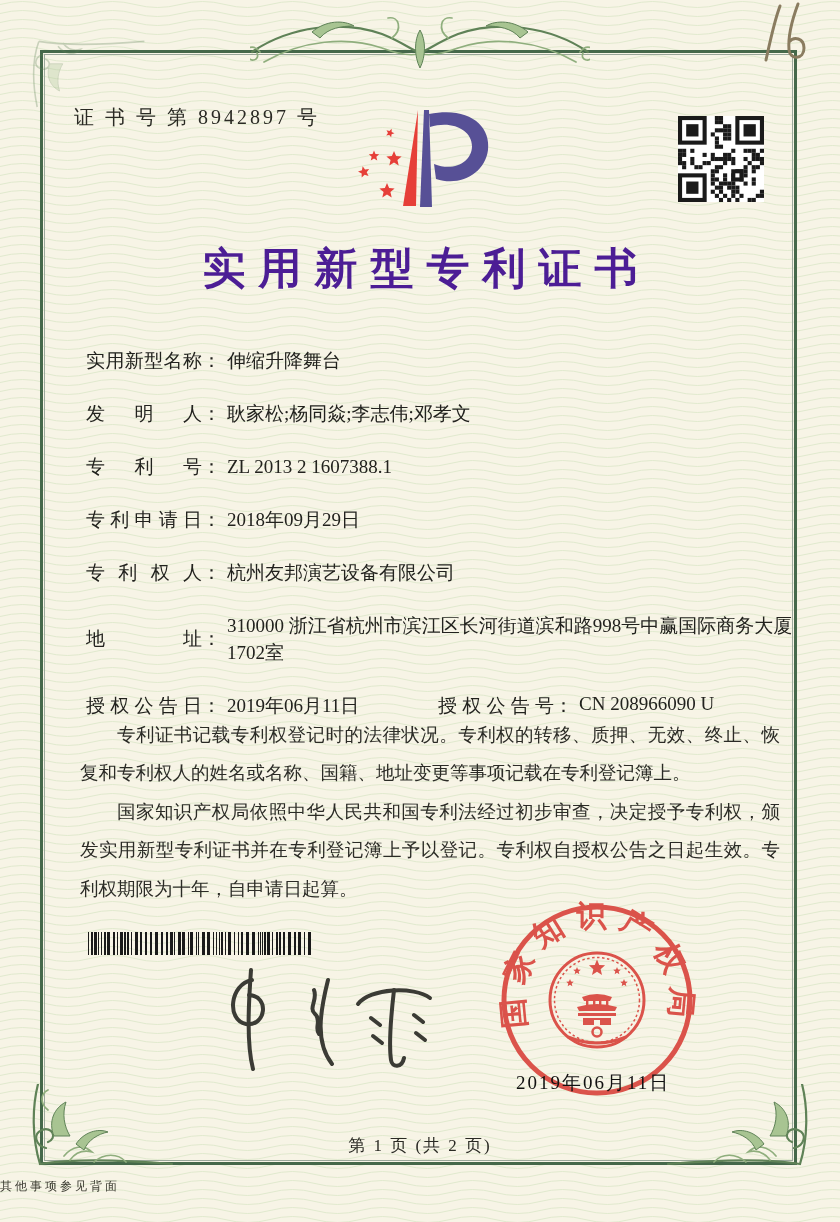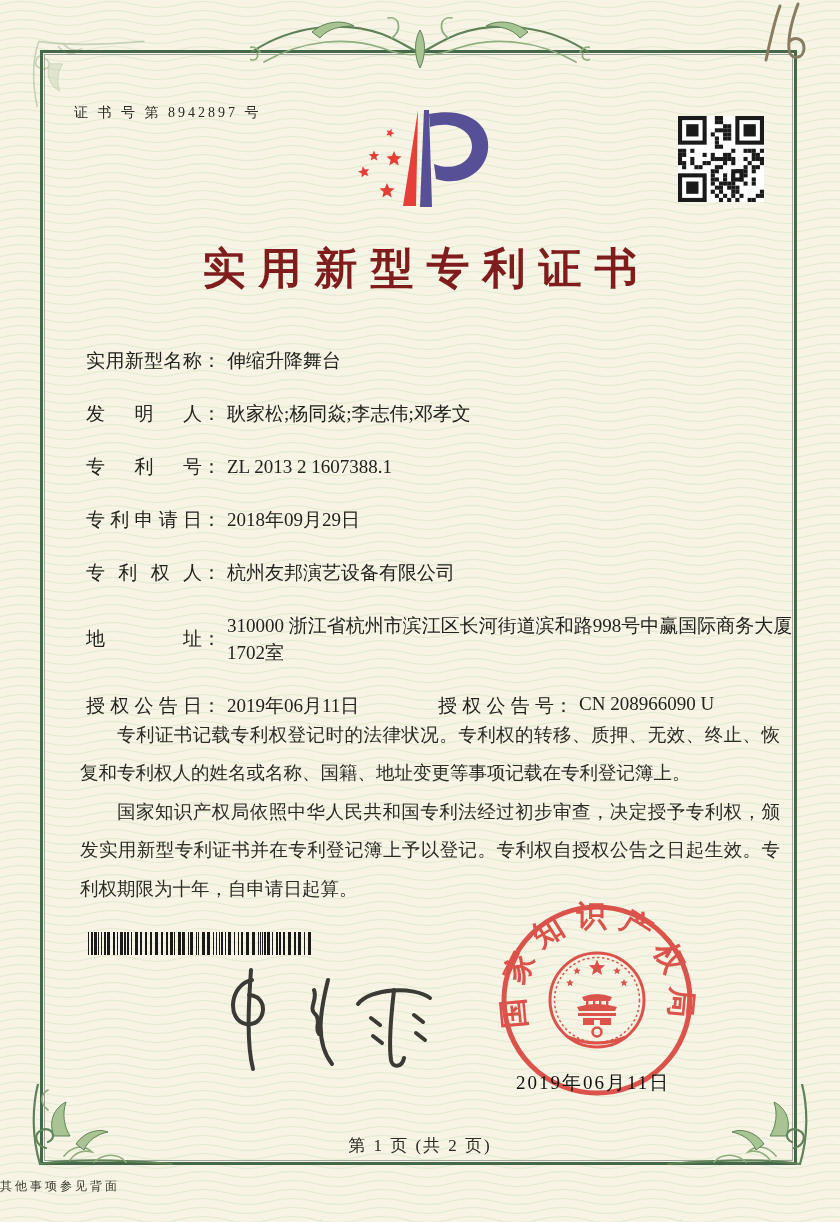--- a/index.html
+++ b/index.html
@@ -8,24 +8,24 @@
     background:#f7f4e6;overflow:hidden;
     font-family:"Liberation Serif","DejaVu Serif",serif;color:#22221e;
   }
   .wave-bg{position:absolute;inset:0;z-index:0;}
   .frame{position:absolute;left:40px;top:50px;right:43px;bottom:57px;
     border:3px solid #45684a;z-index:1;}
   .frame::after{content:"";position:absolute;inset:1px;border:1px solid #9aa79a;}
   .orn{position:absolute;z-index:2;}
   .content{position:absolute;inset:0;z-index:3;}
   .abs{position:absolute;}
-  .cert-no{left:74px;top:104px;font-size:14px;letter-spacing:3px;color:#2a2a24;}
+  .cert-no{left:74px;top:104px;font-size:20px;letter-spacing:3px;color:#2a2a24;}
   .hand-note{left:752px;top:2px;}
   .title{left:0;right:0;top:240px;text-align:center;font-size:43px;font-weight:bold;
-    letter-spacing:13px;text-indent:13px;color:#7f1d1d;font-family:Liberation Mono, monospace;}
+    letter-spacing:13px;text-indent:13px;color:#4c1d95;font-family:Liberation Mono, monospace;}
   .fields{left:86px;top:348px;right:46px;font-size:19px;}
   .field-row{display:flex;margin-bottom:26px;line-height:1.42;align-items:center;}
   .flabel{display:inline-block;width:116px;text-align:justify;text-align-last:justify;
     -moz-text-align-last:justify;flex:none;}
   .colon{flex:none;}
   .fvalue{margin-left:6px;max-width:575px;}
   .grant-row{display:flex;margin-top:4px;}
   .grant-left{display:flex;width:352px;flex:none;}
   .grant-right{display:flex;justify-content:space-between;}
   .body-text{left:80px;top:716px;width:700px;font-size:18.5px;line-height:2.08;

